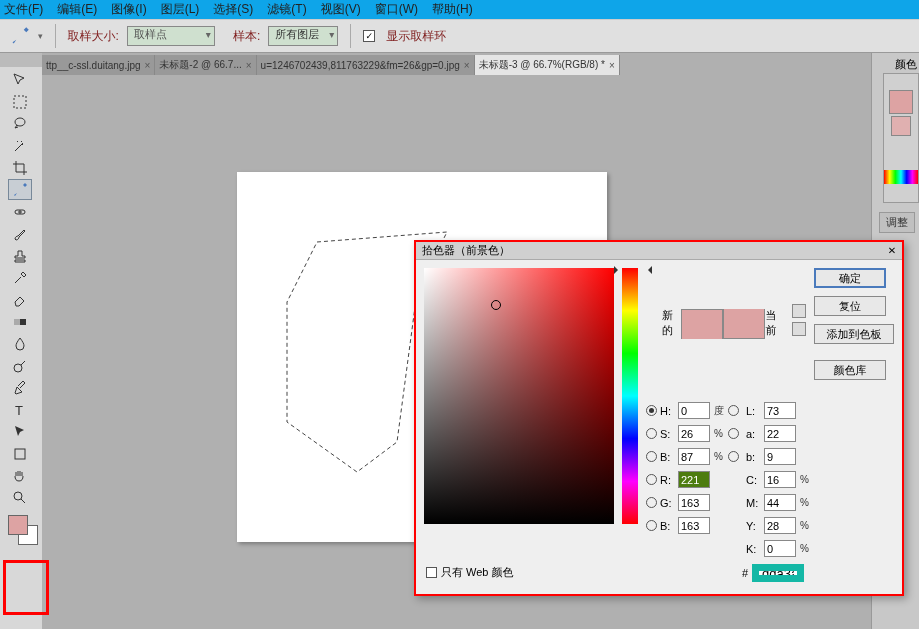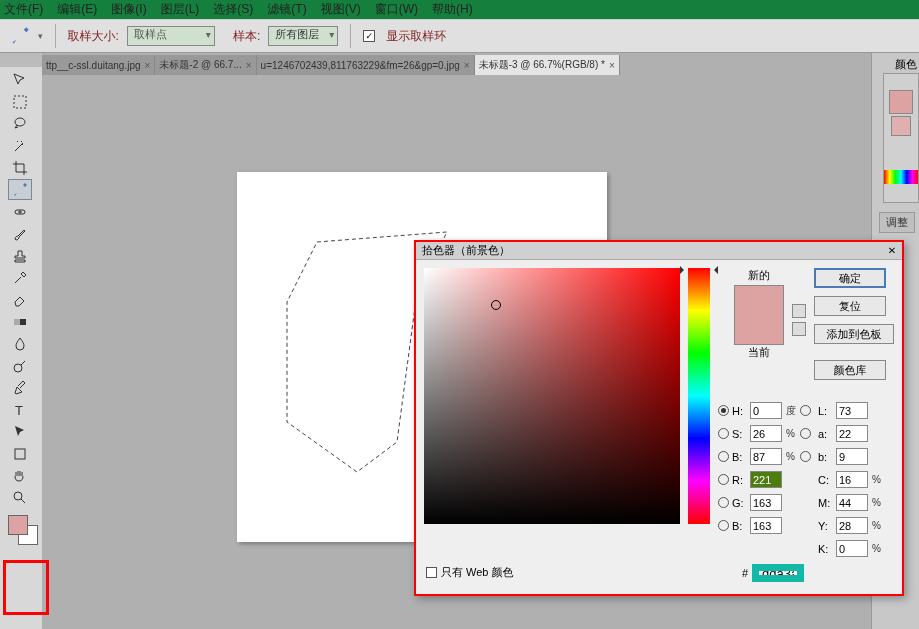--- a/index.html
+++ b/index.html
@@ -1,17 +1,17 @@
 <!DOCTYPE html>
 <html><head>
 <meta charset="utf-8">
 <style>
 * { margin:0; padding:0; box-sizing:border-box; font-family:"Microsoft YaHei",Arial,sans-serif; }
 body { width:919px; height:629px; background:#b0b0b0; overflow:hidden; position:relative; font-size:11px; }
-.menubar { height:19px; background:#15803d; display:flex; padding-left:4px; gap:14px; align-items:center; color:#222; font-size:12px; }
+.menubar { height:19px; background:#0ea5e9; display:flex; padding-left:4px; gap:14px; align-items:center; color:#222; font-size:12px; }
 .menubar span { cursor:default; }
 .optbar { height:34px; background:#e0e0e0; border-top:1px solid #ccc; border-bottom:1px solid #999; display:flex; align-items:center; padding-left:10px; gap:8px; }
 .eyedrop-ico { width:20px; height:20px; display:flex; align-items:center; justify-content:center; }
 .sep { width:1px; height:24px; background:#aaa; margin:0 4px; }
 .lbl { font-size:12px; color:#7f1d1d; }
 .dd { height:20px; background:#cfe0cf; border:1px solid #888; padding:0 16px 0 6px; font-size:11px; position:relative; color:#555; }
 .dd::after { content:"▾"; position:absolute; right:3px; top:2px; font-size:10px; color:#666; }
 .dd2 { height:20px; background:#cfe0cf; border:1px solid #888; padding:0 16px 0 6px; font-size:11px; position:relative; color:#333; }
 .dd2::after { content:"▾"; position:absolute; right:3px; top:2px; font-size:10px; color:#666; }
 .chk { width:12px; height:12px; border:1px solid #555; display:inline-flex; align-items:center; justify-content:center; font-size:9px; margin-right:3px; background:#fff; }
@@ -46,21 +46,21 @@
 .picker-body { display:flex; padding:8px; gap:8px; }
 .sv-box { width:256px; height:256px; position:relative; background:linear-gradient(to top,#000,transparent),linear-gradient(to right,#fff,#f00); }
 .sv-cursor { width:10px; height:10px; border:1px solid #000; border-radius:50%; position:absolute; left:67px; top:32px; }
 .hue-strip { width:22px; height:256px; background:linear-gradient(to bottom,#f00,#ff0,#0f0,#0ff,#00f,#f0f,#f00); position:relative; }
 .hue-mark { position:absolute; top:-2px; left:-4px; width:30px; height:6px; }
 .hue-mark::before,.hue-mark::after { content:""; width:0; height:0; border:4px solid transparent; position:absolute; top:0; }
 .hue-mark::before { border-left-color:#333; left:-4px; }
 .hue-mark::after { border-right-color:#333; right:-4px; }
 .picker-right { flex:1; display:flex; flex-direction:column; }
 .nc-row { display:flex; gap:8px; }
-.nc-col { display:flex; flex-direction:column; align-items:center;padding-left:16px; }
+.nc-col { display:flex; flex-direction:row; align-items:center;padding-left:16px; }
 .nc-lbl { font-size:11px; margin-bottom:2px; }
 .nc-sw { width:50px; height:30px; border:1px solid #888; }
 .nc-top { background:#dda3a3; border-bottom:none; }
 .nc-bot { background:#dda3a3; border-top:none; }
 .cube-ico { width:14px; height:14px; border:1px solid #888; margin-top:6px; background:#ddd; }
 .btncol { display:flex; flex-direction:column; gap:8px; margin-left:auto; }
 .pbtn { width:72px; height:20px; background:#e8e8e8; border:1px solid #888; font-size:11px; display:flex; align-items:center; justify-content:center; cursor:default; }
 .pbtn.primary { border:2px solid #4a7abc; }
 .fields { margin-top:22px; display:grid; grid-template-columns:14px 18px 34px 16px 18px 18px 34px 16px; row-gap:6px; align-items:center; font-size:11px; }
 .radio { width:11px; height:11px; border:1px solid #555; border-radius:50%; display:inline-flex; align-items:center; justify-content:center; margin-right:2px; }

